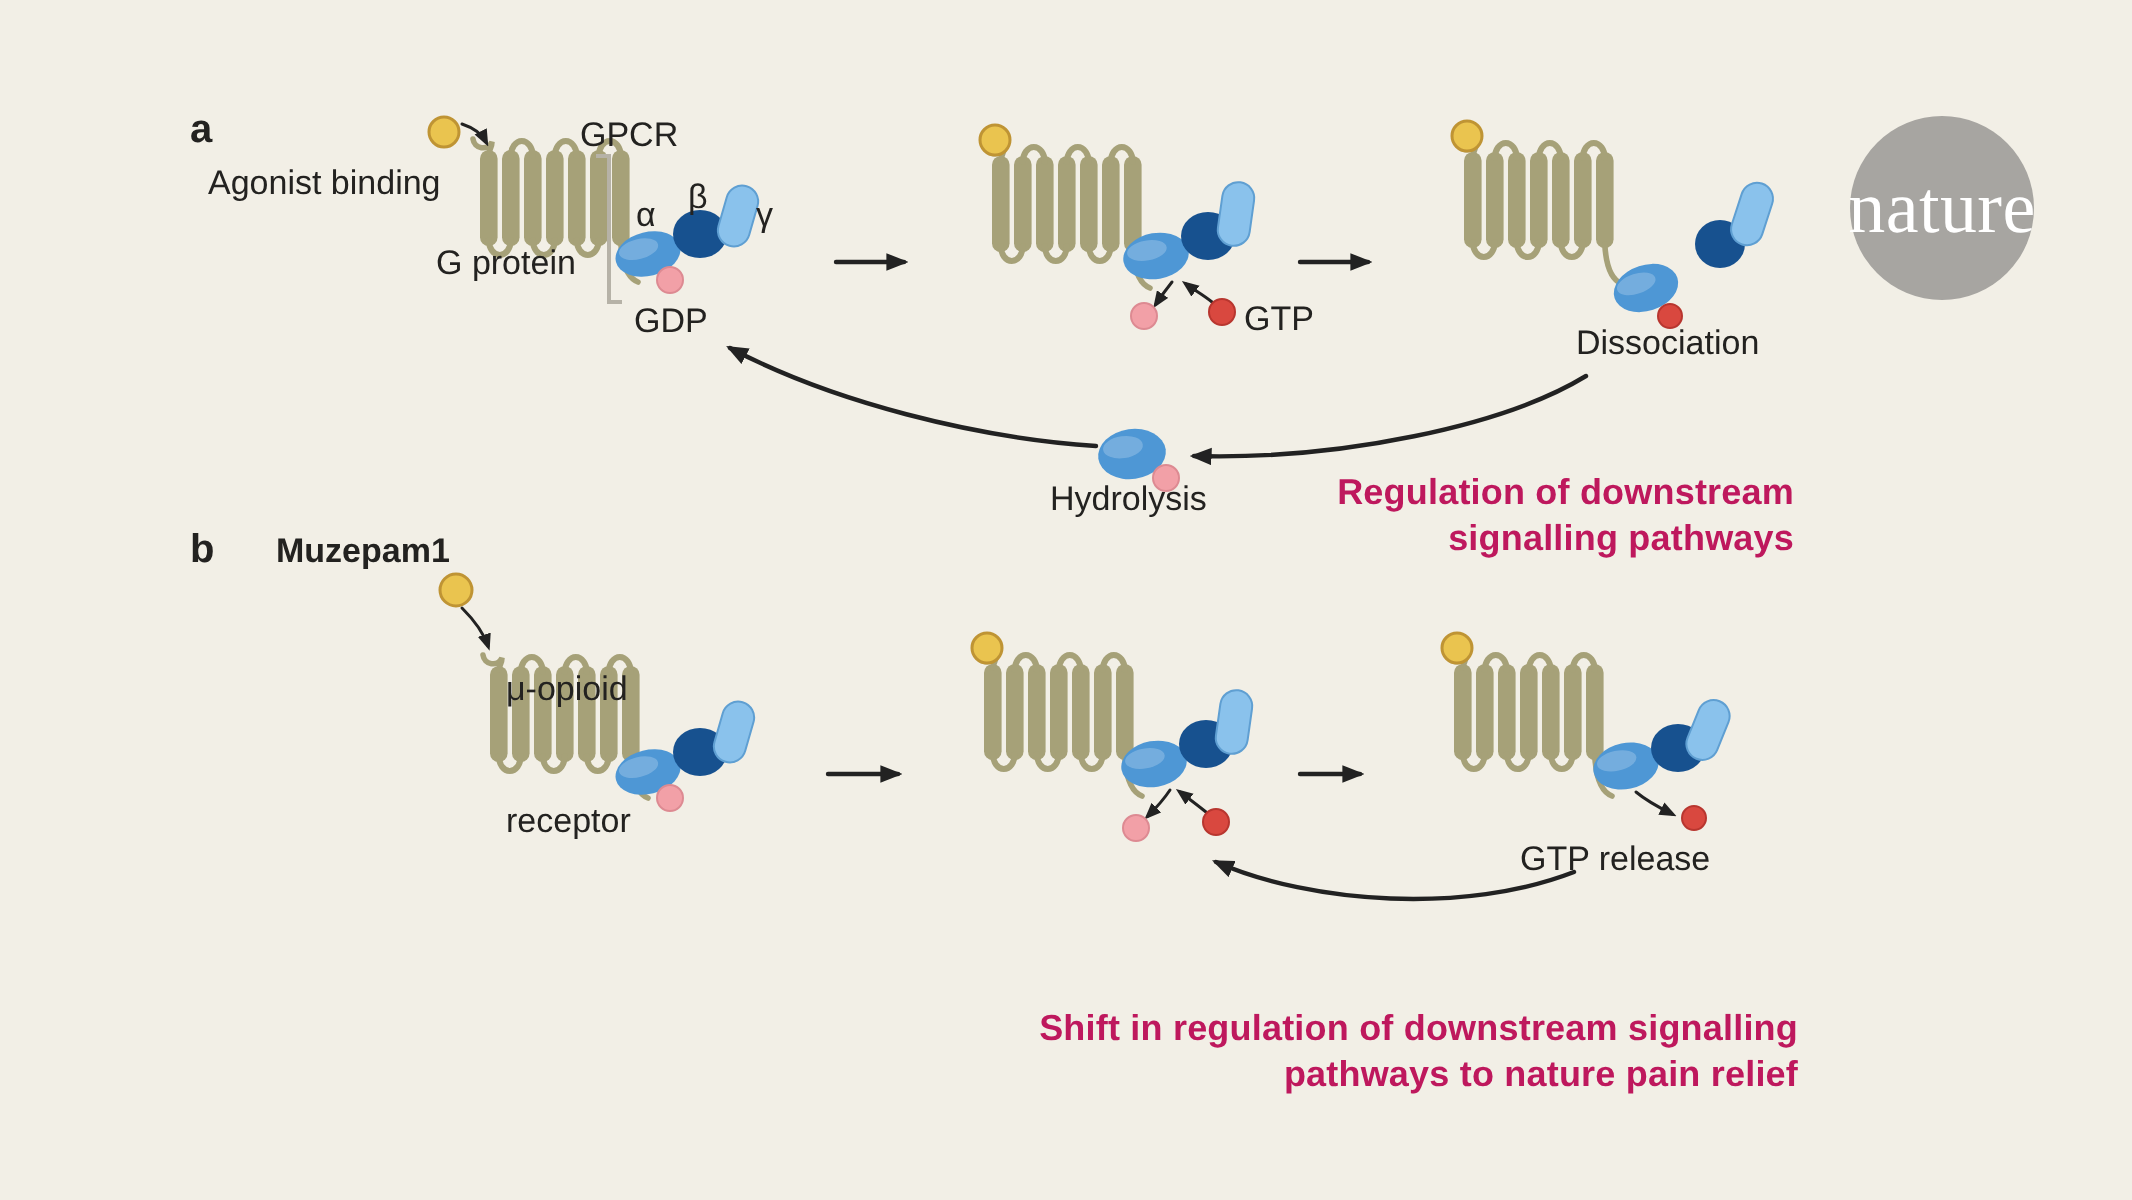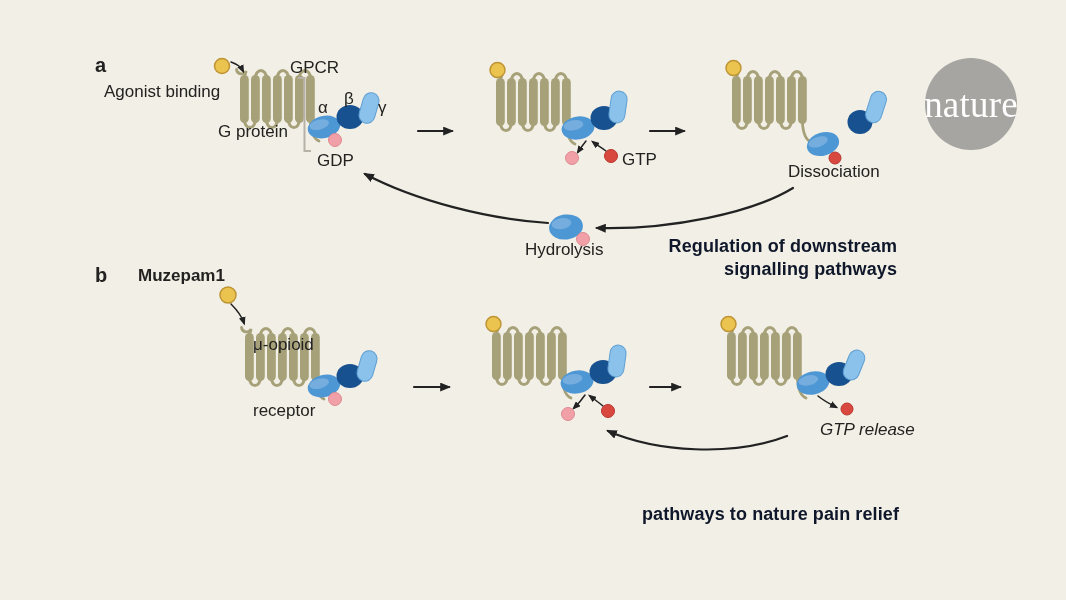--- a/index.html
+++ b/index.html
@@ -7,21 +7,21 @@
     position:relative;
     width:1066px;height:600px;
     background:var(--bg,#f2efe6);
     font-family:"Liberation Sans","DejaVu Sans",sans-serif;
     color:var(--ink,#232220);
     overflow:hidden;
   }
   .art{position:absolute;left:0;top:0;}
   .lbl{position:absolute;font-size:17px;line-height:20px;white-space:pre;color:var(--ink,#232220);}
   .panel-letter{position:absolute;font-size:20px;font-weight:700;}
-  .caption{position:absolute;font-size:18px;font-weight:700;line-height:23px;text-align:right;color:#0f172a;letter-spacing:.1px;}
+  .caption{position:absolute;font-size:18px;font-weight:700;line-height:23px;text-align:right;color:#be185d;letter-spacing:.1px;}
   .greek{position:absolute;font-size:17px;}
   .two-line{line-height:22px;}
   .logo{
     position:absolute;left:925px;top:58px;width:92px;height:92px;border-radius:50%;
     background:var(--logo-gray,#a7a5a1);display:flex;align-items:center;justify-content:center;
   }
   .logo span{
     font-family:"Liberation Serif","DejaVu Serif",serif;
     font-size:37px;color:var(--logo-text,#fff);letter-spacing:.2px;
   }
@@ -220,22 +220,23 @@
     <div>Regulation of downstream</div>
     <div>signalling pathways</div>
   </div>
 
   <div class="panel-letter" style="left:95px;top:264px;">b</div>
   <div class="lbl" style="left:138px;top:266px;font-weight:bold;">Muzepam1</div>
   <div class="lbl two-line" style="left:253px;top:290px;">
     <div>μ-opioid</div>
     <div>receptor</div>
   </div>
-  <div class="lbl" style="left:820px;top:420px;font-style:italic;">GTP release</div>
+  <div class="lbl" style="left:760px;top:420px;">GTP release</div>
   <div class="caption" style="right:167px;top:503px;">
+    <div>Shift in regulation of downstream signalling</div>
     <div>pathways to nature pain relief</div>
   </div>
 
   <div class="logo">
     <span>nature</span>
   </div>
 
 </div>
 
 </body></html>

